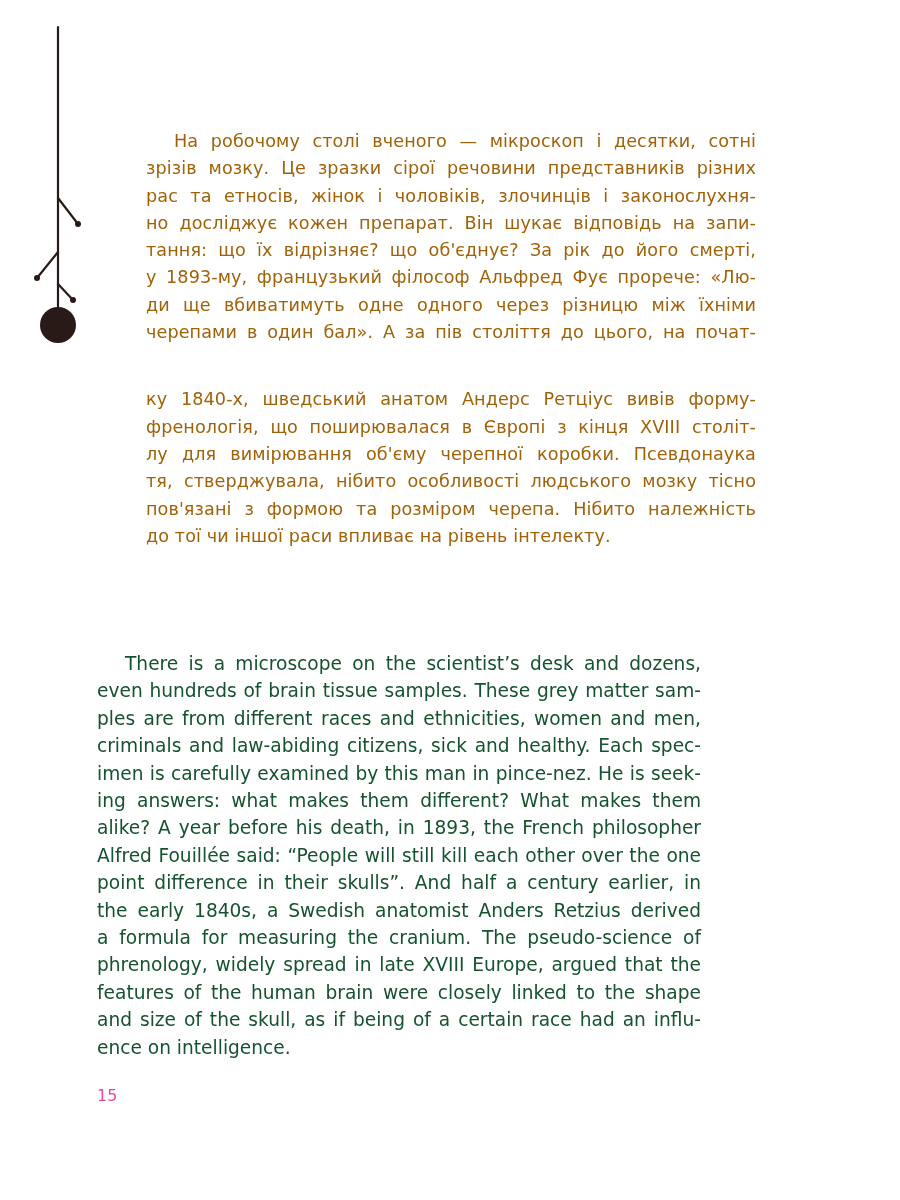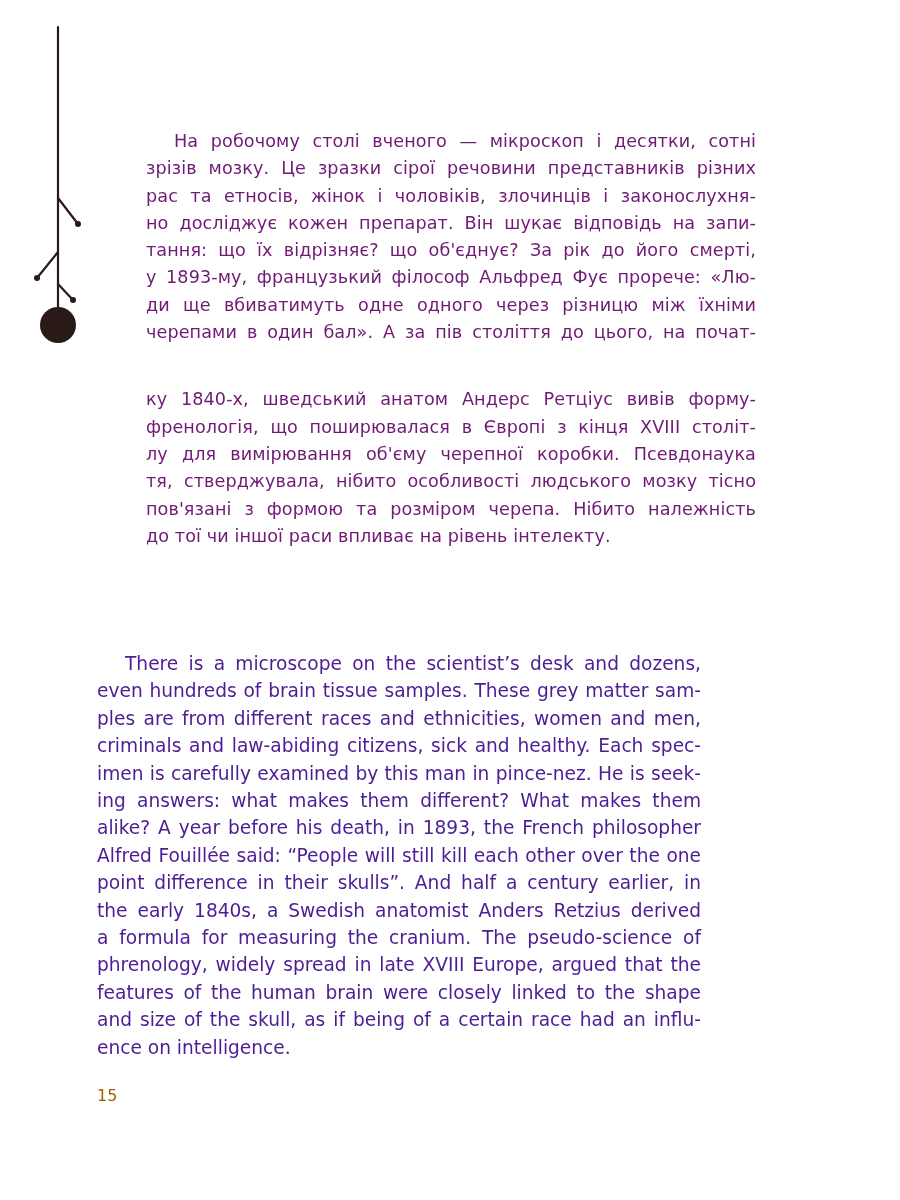--- a/index.html
+++ b/index.html
@@ -4,33 +4,33 @@
 <style>
   html, body { margin: 0; padding: 0; }
   body {
     width: 900px; height: 1200px; position: relative; overflow: hidden;
     background: #ffffff;
     font-family: "DejaVu Sans", sans-serif;
   }
   .ornament { position: absolute; left: 0; top: 0; width: 120px; height: 360px; }
   .ua {
     position: absolute; left: 146px; top: 128px; width: 610px;
-    color: #701a75; font-size: 17.6px; line-height: 27.3px;
+    color: #a16207; font-size: 17.6px; line-height: 27.3px;
     letter-spacing: 0.1px;
   }
   .en {
     position: absolute; left: 97px; top: 650px; width: 604px;
-    color: #4c1d95; font-size: 18.6px; line-height: 27.4px;
+    color: #14532d; font-size: 18.6px; line-height: 27.4px;
   }
   .line { display: block; white-space: nowrap; text-align: justify; text-align-last: justify; }
   .line.last { text-align-last: left; }
   .indent { padding-left: 28px; }
   .page-num {
     position: absolute; left: 97px; top: 1086px;
-    color: #a16207; font-size: 16px;
+    color: #ec4899; font-size: 16px;
   }
 </style>
 </head>
 <body>
 
 <svg class="ornament" viewBox="0 0 120 360" xmlns="http://www.w3.org/2000/svg">
   <g stroke="#2a1a17" stroke-width="2.2" fill="none" stroke-linecap="round">
     <line x1="58" y1="27" x2="58" y2="312"></line>
     <line x1="58" y1="198" x2="78" y2="224"></line>
     <line x1="58" y1="252" x2="37" y2="278"></line>

